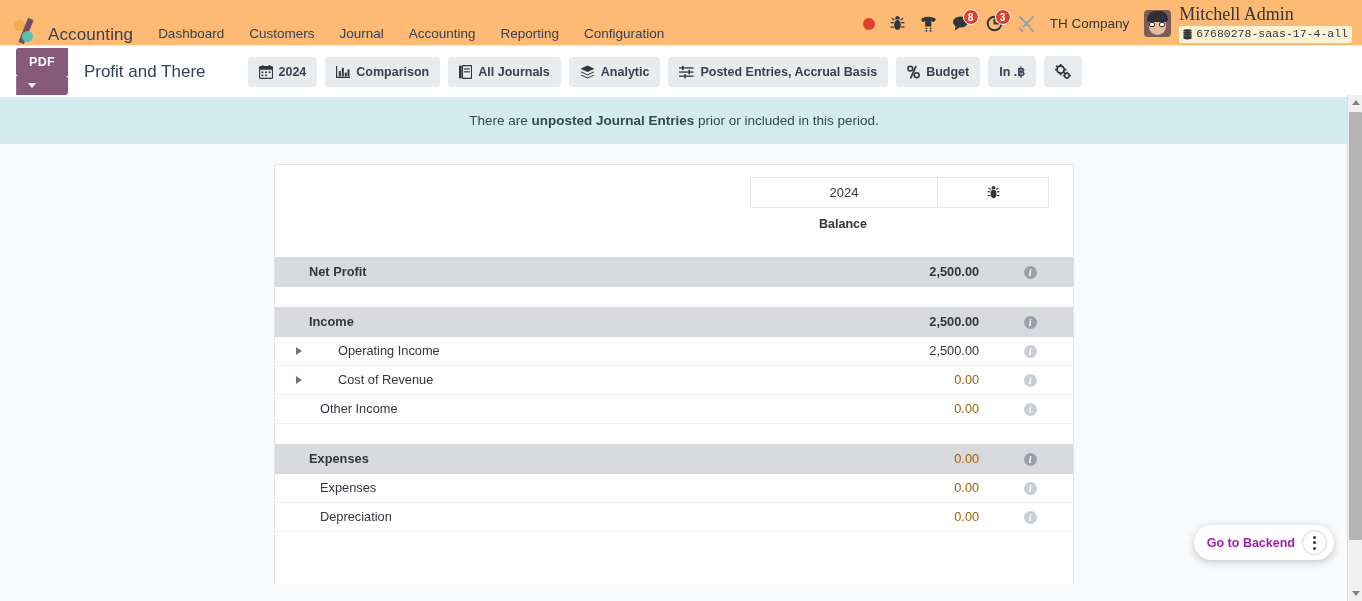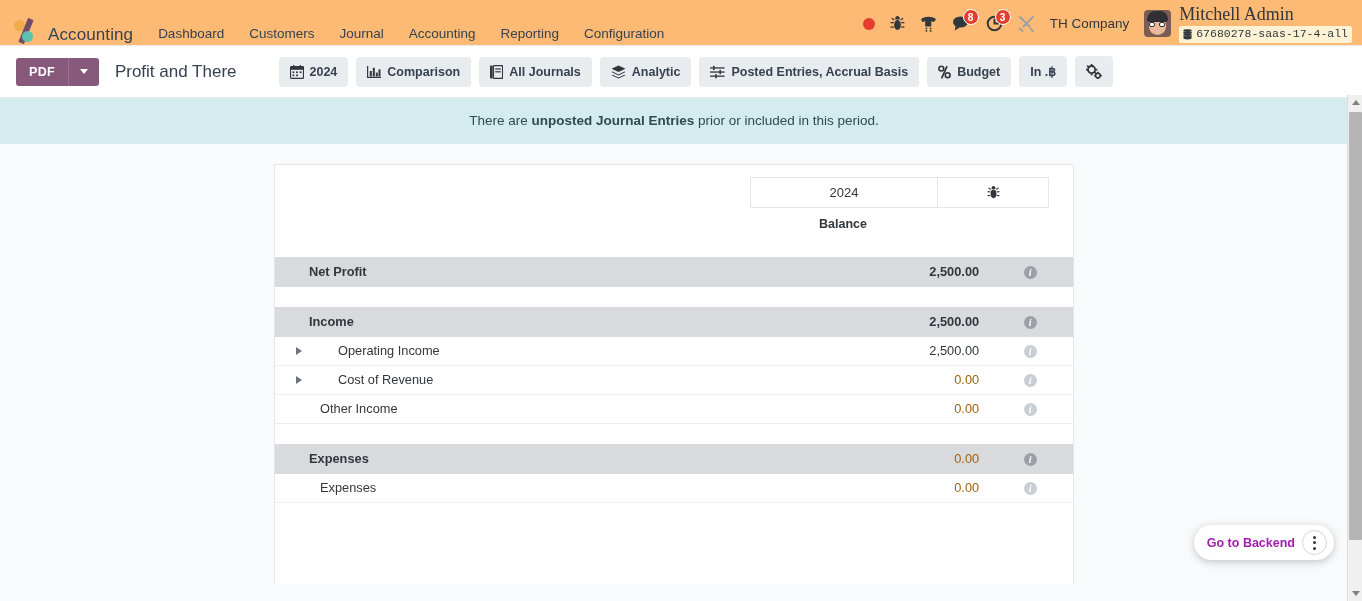--- a/index.html
+++ b/index.html
@@ -77,21 +77,21 @@
     align-items: center; gap: 4px;
   }
 
   
   .ctrl-panel {
     height: 52px; background: #ffffff;
     display: flex; align-items: center;
     border-bottom: 1px solid #e7e9ed;
     position: relative; z-index: 20;
   }
-  .btn-pdf-group { display: flex; margin-left: 16px; }
+  .btn-pdf-group { display: flex; margin-left: 16px; flex-direction: column; }
   .btn-pdf {
     background: #875a7b; color: #fff; font-size: 12.5px; font-weight: bold;
     padding: 7px 13px; border: none; border-radius: 3px 0 0 3px; cursor: pointer;
     letter-spacing: .3px;
   }
   .btn-pdf-caret {
     background: #875a7b; color: #fff; border: none;
     border-left: 1px solid #9b7090; border-radius: 0 3px 3px 0;
     padding: 7px 11px; cursor: pointer; display: flex; align-items: center;
   }
@@ -506,20 +506,25 @@
         <tr class="data-row lvl0">
           <td class="cell-name ind0">Expenses</td>
           <td class="cell-val zero">0.00</td>
           <td class="cell-info"><span class="info-ico">i</span></td>
         </tr>
         <tr class="data-row lvl3 faded">
           <td class="cell-name ind3">Expenses</td>
           <td class="cell-val zero">0.00</td>
           <td class="cell-info"><span class="info-ico">i</span></td>
         </tr>
+        <tr class="data-row lvl3 faded">
+          <td class="cell-name ind3">Depreciation</td>
+          <td class="cell-val zero">0.00</td>
+          <td class="cell-info"><span class="info-ico">i</span></td>
+        </tr>
       </tbody>
     </table>
   </div>
 </div>
 
 <div class="backend-pill">
   <span class="backend-label">Go to Backend</span>
   <span class="kebab">
       <i></i>
       <i></i>

